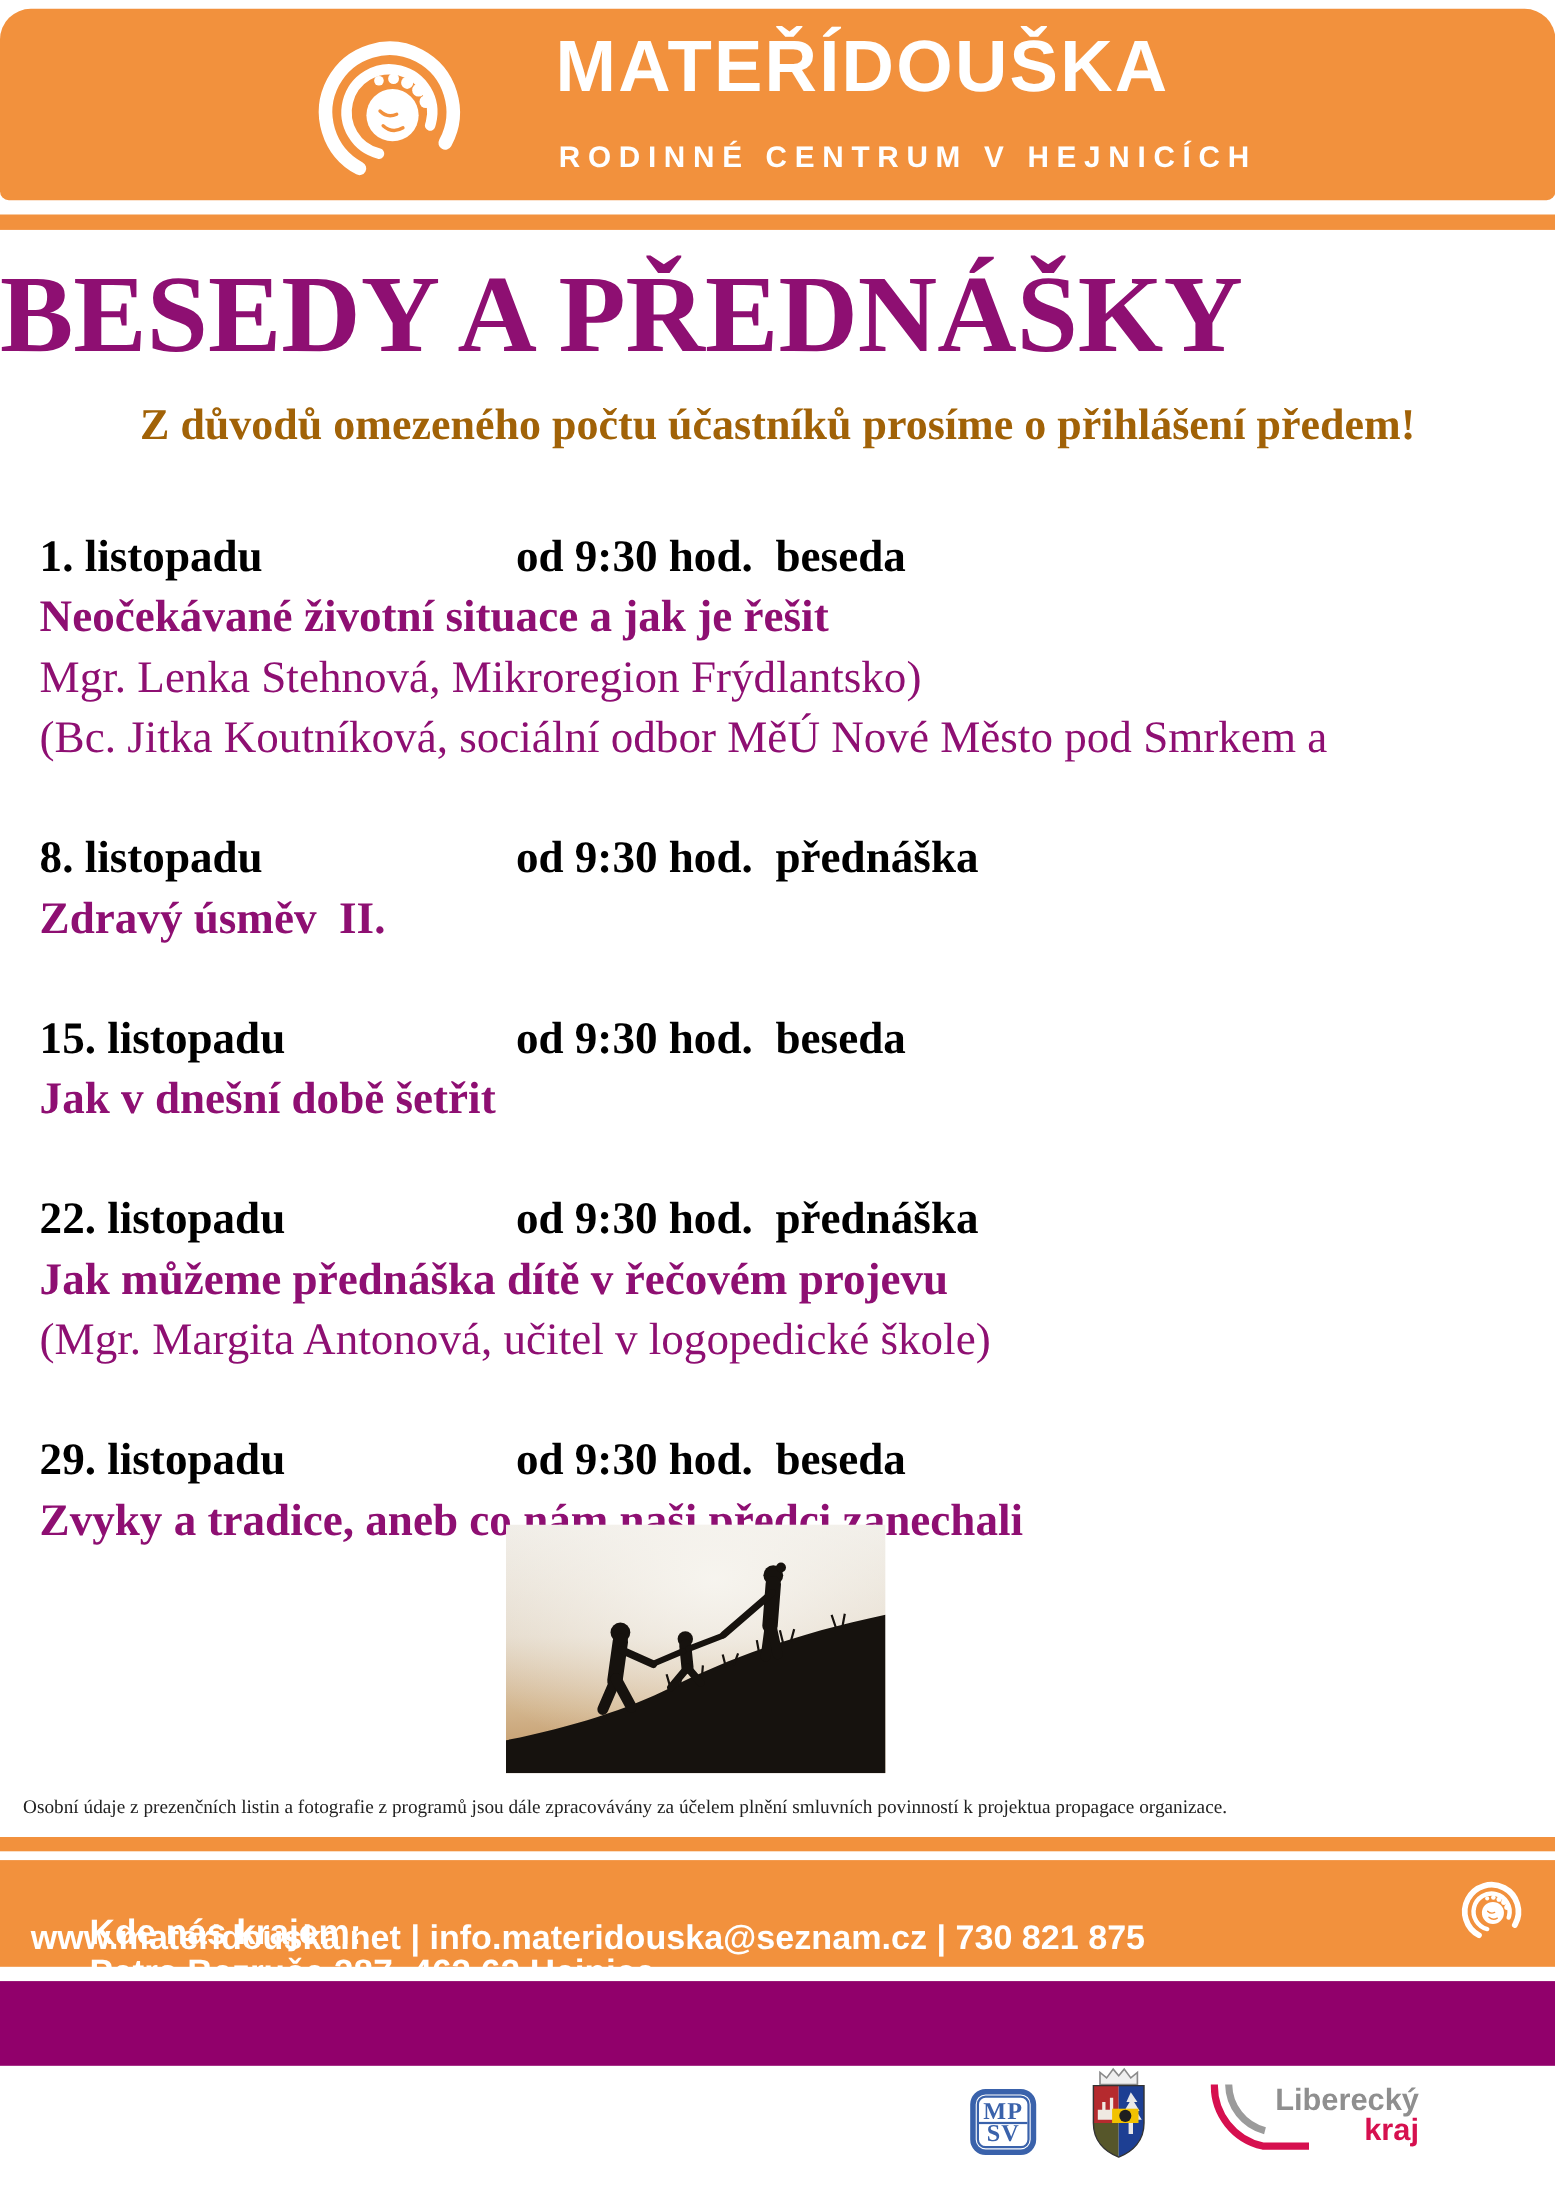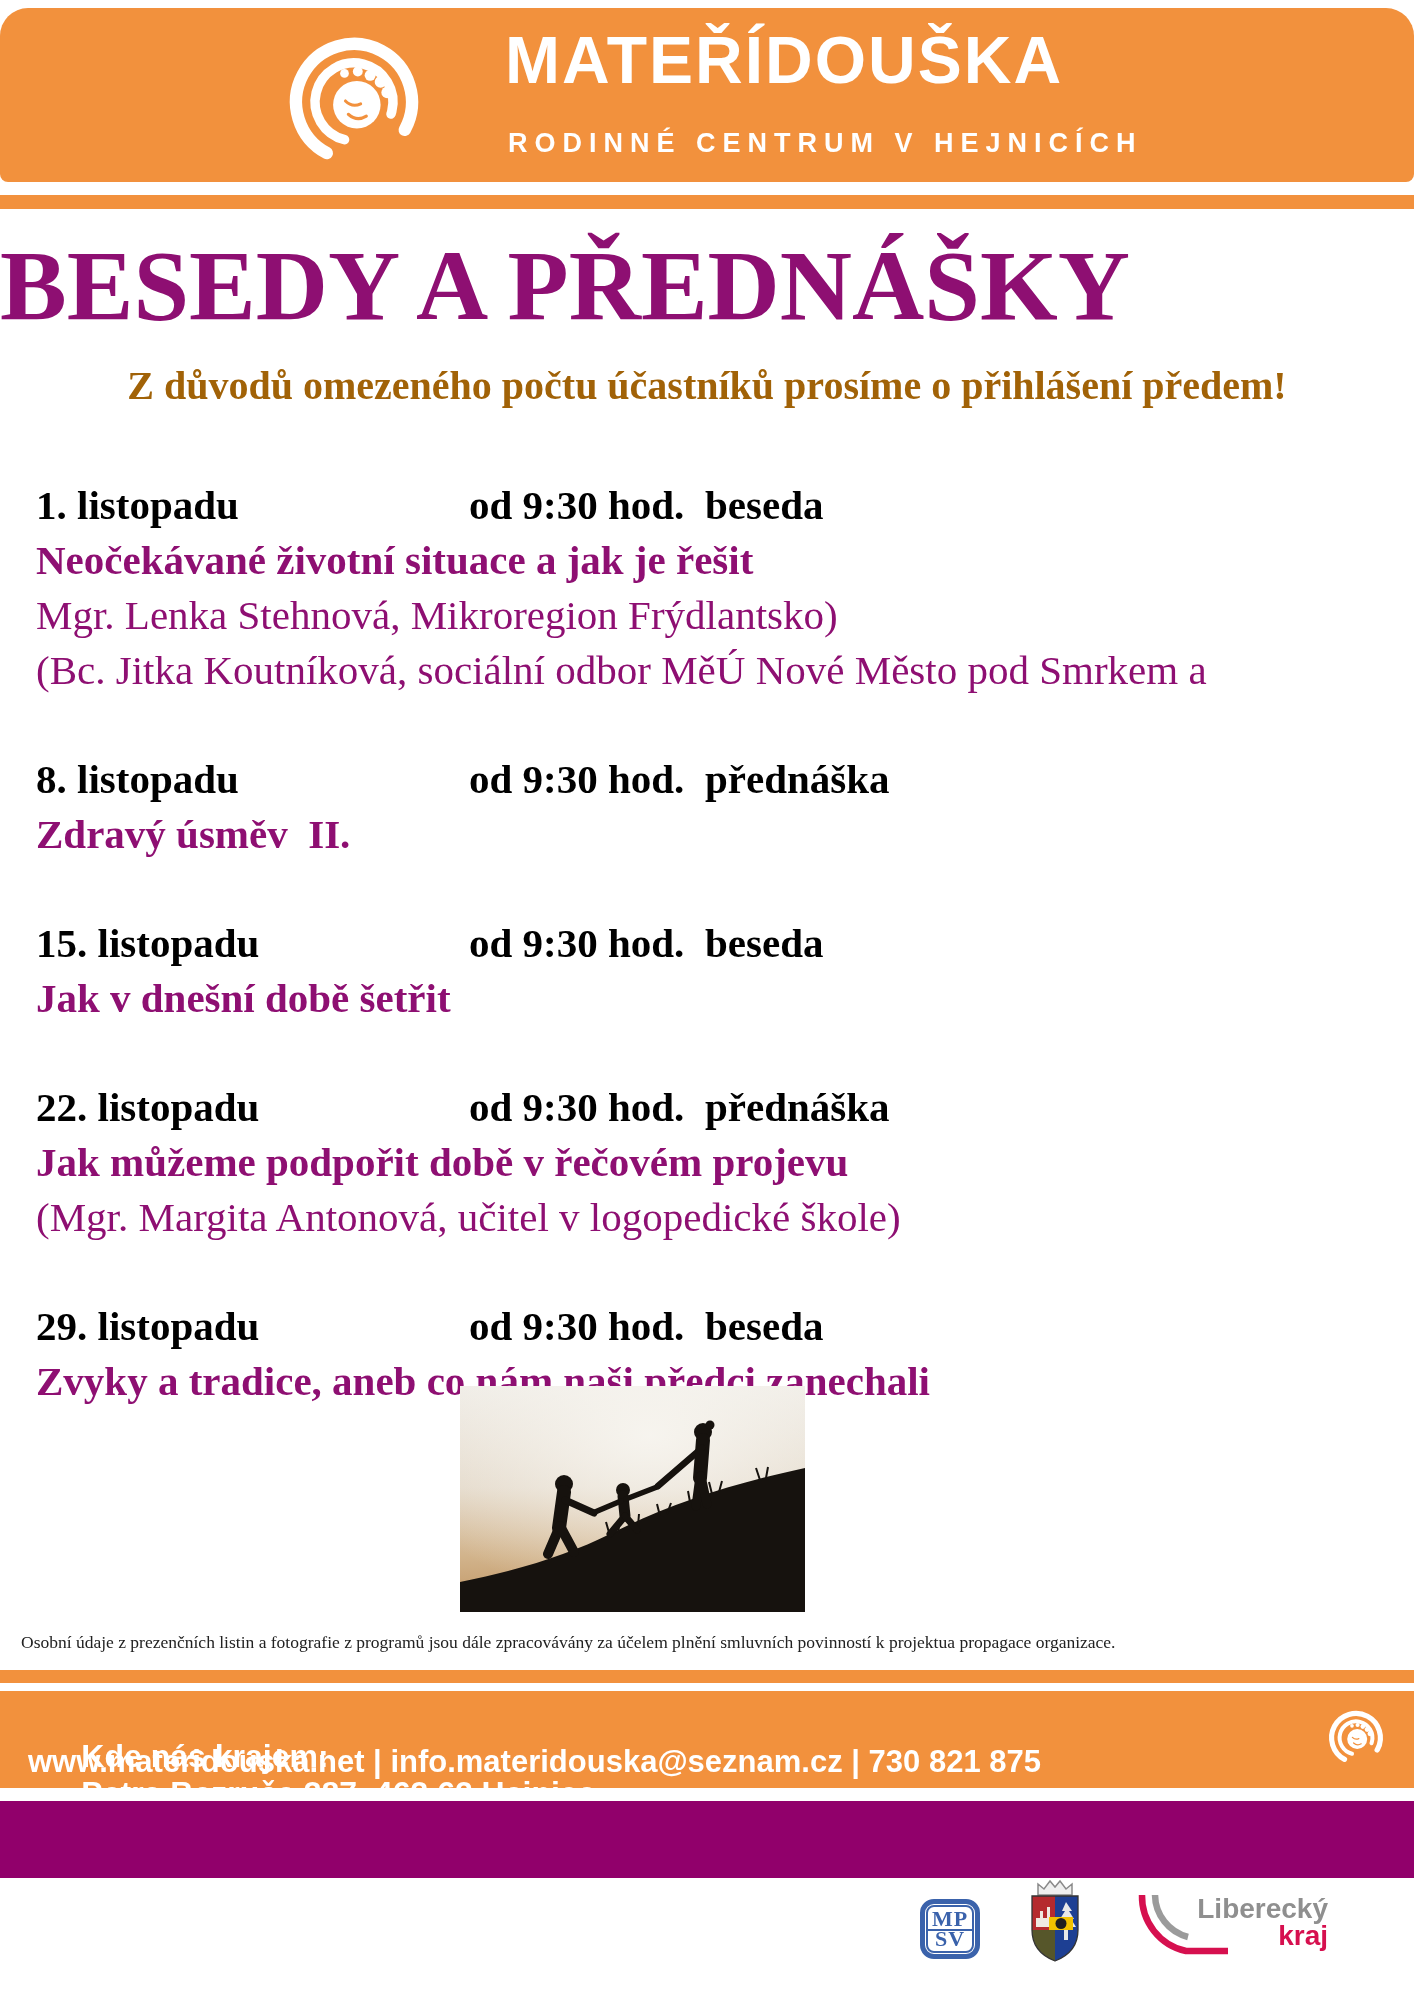--- a/index.html
+++ b/index.html
@@ -61,21 +61,21 @@
   .footer-swirl{position:absolute;right:26px;top:14px;width:64px;height:64px;}
 
   
   .purple-banner{position:absolute;left:0;top:1801px;width:1414px;height:77px;
                  background:var(--purple);color:#fff;padding:10px 0 0 28px;
                  font-family:"Liberation Sans",sans-serif;font-weight:bold;
                  font-size:24px;line-height:31px;white-space:pre-wrap;}
 
   
   .logos-row{position:absolute;left:882px;top:1880px;height:84px;display:flex;
-             align-items:center;gap:44px;margin-left:38px;}
+             align-items:center;gap:44px;}
   .mpsv{position:relative;width:60px;height:60px;border:5px solid #3a62ab;border-radius:14px;
         display:flex;align-items:center;justify-content:center;margin-top:14px;}
   .mpsv-inner{width:48px;height:48px;border:2px solid #3a62ab;border-radius:8px;
               display:flex;flex-direction:column;align-items:center;justify-content:center;
               font-family:"Liberation Serif",serif;font-weight:bold;font-size:22px;
               line-height:0.92;color:#3a62ab;letter-spacing:1px;}
   .mpsv-line{position:absolute;left:3px;right:3px;top:50%;height:2px;background:#3a62ab;}
   .mpsv span{position:relative;z-index:1;background:transparent;}
   .crest{width:62px;height:86px;margin-top:-2px;}
   .lib-logo{position:relative;width:200px;height:66px;margin-top:8px;}
@@ -144,21 +144,21 @@
       </div>
       <div class="e-title">Jak v dnešní době šetřit</div>
     </div>
 
     <div class="event">
       <div class="event-row">
         <span class="e-date">22. listopadu</span>
         <span class="e-time">od 9:30 hod.</span>
         <span class="e-type">přednáška</span>
       </div>
-      <div class="e-title">Jak můžeme podpořit době v řečovém projevu</div>
+      <div class="e-title">Jak můžeme přednáška dítě v řečovém projevu</div>
       <div class="e-detail">(Mgr. Margita Antonová, učitel v logopedické škole)</div>
     </div>
 
     <div class="event">
       <div class="event-row">
         <span class="e-date">29. listopadu</span>
         <span class="e-time">od 9:30 hod.</span>
         <span class="e-type">beseda</span>
       </div>
       <div class="e-title">Zvyky a tradice, aneb co nám naši předci zanechali</div>

